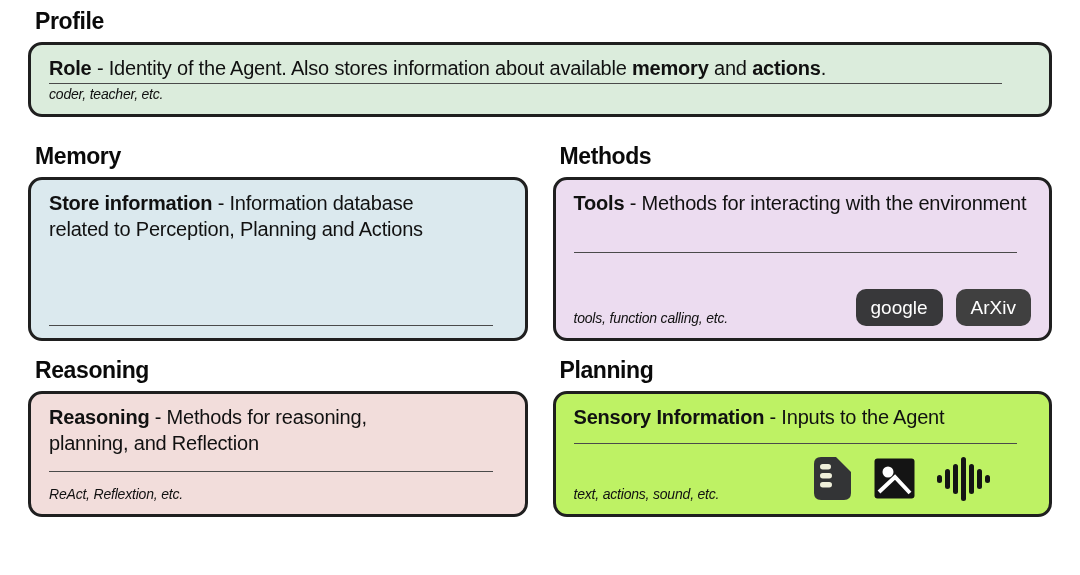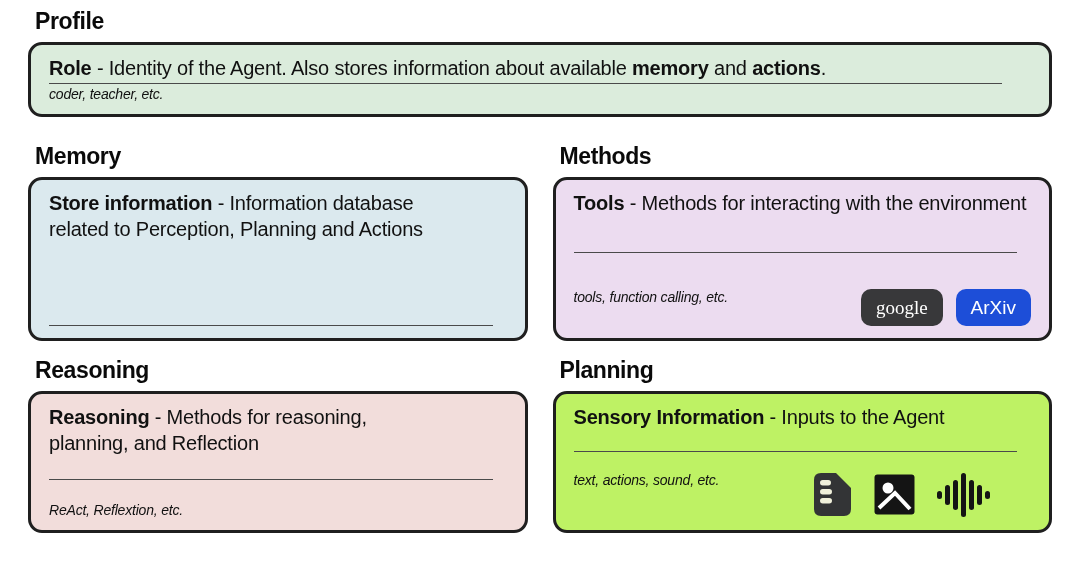--- a/index.html
+++ b/index.html
@@ -25,21 +25,21 @@
   .card {
     border: 3px solid #1f1f1f;
     border-radius: 14px;
     padding: 10px 18px 12px 18px;
     display: flex;
     flex-direction: column;
     justify-content: space-between;
   }
   .card-profile { height: 75px; }
   .card-row2 { height: 164px; }
-  .card-row3 { height: 142px; }
+  .card-row3 { height: 126px; }
 
   .grid {
     display: grid;
     grid-template-columns: 1fr 1fr;
     column-gap: 25px;
     row-gap: 16px;
     margin-top: 26px;
   }
 
   .desc {
@@ -59,21 +59,21 @@
     width: 97%;
   }
 
   .examples {
     margin: 0;
     font-style: italic;
     font-size: 14px;
     letter-spacing: -0.2px;
   }
 
-  .ex-row { display: flex; align-items: flex-start; }
+  .ex-row { display: flex; align-items: flex-end; }
   .chips { display: flex; gap: 13px; margin-left: auto; }
   .chip {
     color: #ffffff;
     font-size: 19px;
     line-height: 1;
     padding: 9px 15px;
     border-radius: 10px;
     font-style: normal;
   }
   .icons { display: flex; gap: 22px; align-items: center; margin-left: auto; margin-right: 40px; }
@@ -104,22 +104,22 @@
     </section>
 
     <section>
       <h2 class="section-title">Methods</h2>
       <div class="card card-row2" style="background-color: rgb(236, 220, 240);">
         <p class="desc"><b>Tools</b><span> - Methods for interacting with the environment</span></p>
         <hr class="divider">
         <div class="ex-row">
           <p class="examples">tools, function calling, etc.</p>
           <span class="chips">
-            <span class="chip" style="background-color: rgb(56, 56, 58); font-family: Liberation Serif, serif;">google</span>
-            <span class="chip" style="background-color: #1d4ed8;">ArXiv</span>
+            <span class="chip" style="background-color: rgb(56, 56, 58);">google</span>
+            <span class="chip" style="background-color: #404040;">ArXiv</span>
           </span>
         </div>
       </div>
     </section>
 
     <section>
       <h2 class="section-title">Reasoning</h2>
       <div class="card card-row3" style="background-color: rgb(242, 221, 219);">
         <p class="desc w-400"><b>Reasoning</b><span> - Methods for reasoning, planning, and Reflection</span></p>
         <hr class="divider">

